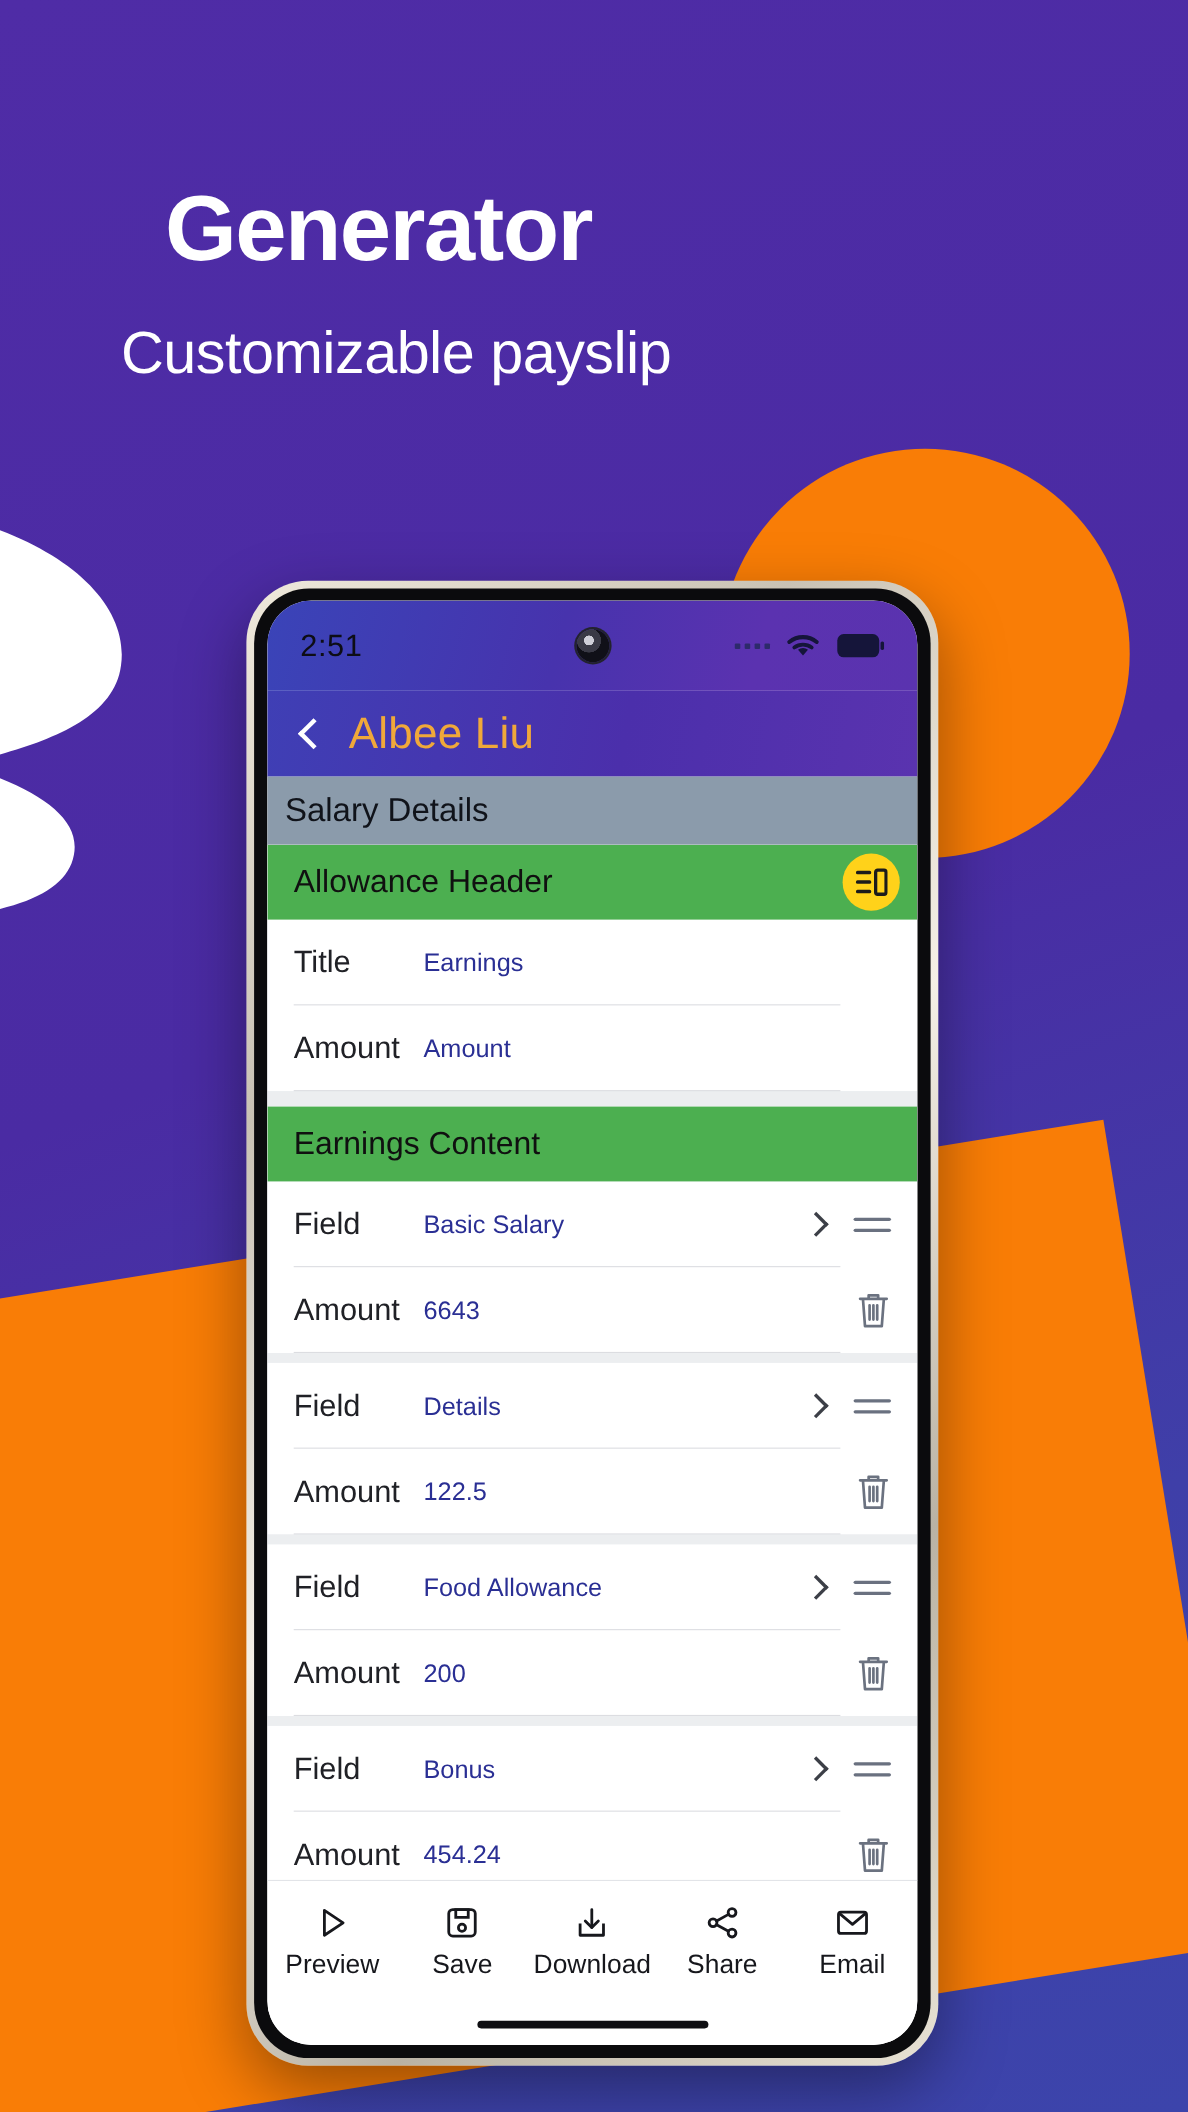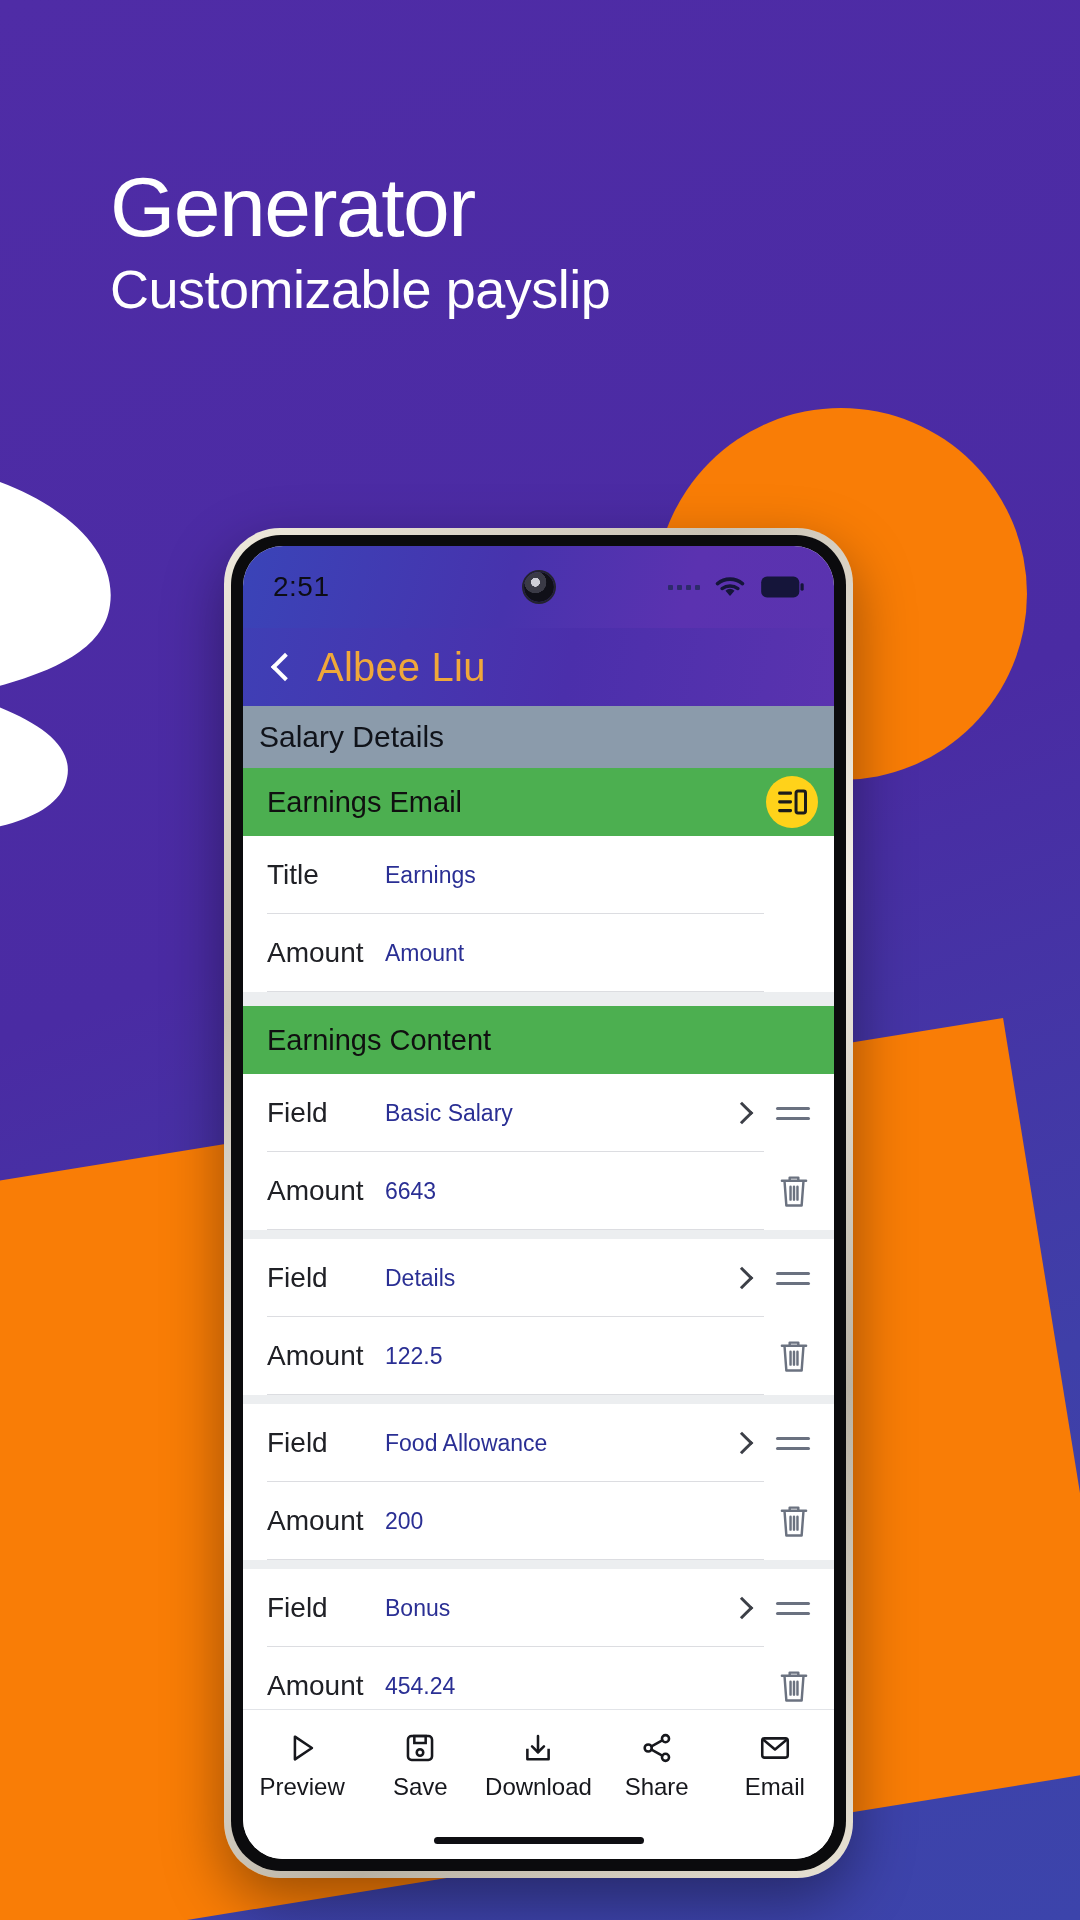--- a/index.html
+++ b/index.html
@@ -34,25 +34,25 @@
   }
 
   .bg-swoosh {
     position:absolute; left:-95px; top:455px;
     width:300px; height:380px;
   }
 
   
   .headline-wrap { position:absolute; left:110px; top:165px; z-index:5; }
   .headline {
-    font-size:84px; font-weight:normal; color:#ffffff;
-    letter-spacing:-1.5px; line-height:1.0;
+    font-size:84px; font-weight:bold; color:#ffffff;
+    letter-spacing:-1.5px; line-height:1.0;margin-left:40px;
   }
   .subhead {
-    margin-top:12px;
+    margin-top:44px;
     font-size:54px; font-weight:400; color:#ffffff;
     letter-spacing:-0.5px; line-height:1.05;
   }
 
   
   .phone {
     position:absolute;
     left:224px; top:528px;
     width:629px; height:1350px;
     border-radius:56px;
@@ -230,21 +230,21 @@
     </div>
 
     <div class="sectionbar">
       <span>Salary Details</span>
     </div>
 
     <div class="body">
 
       <div class="card">
         <div class="green-bar">
-          <span class="gb-label">Earnings Email</span>
+          <span class="gb-label">Allowance Header</span>
           <div class="yellow-btn">
             <svg width="30" height="26" viewBox="0 0 26 22">
               <rect x="1" y="2" width="12" height="2.8" rx="1.2" fill="#1b1b1b"></rect>
               <rect x="1" y="9.5" width="12" height="2.8" rx="1.2" fill="#1b1b1b"></rect>
               <rect x="1" y="17" width="12" height="2.8" rx="1.2" fill="#1b1b1b"></rect>
               <rect x="16.5" y="1.5" width="8.2" height="19" rx="1.6" fill="none" stroke="#1b1b1b" stroke-width="2.6"></rect>
             </svg>
           </div>
         </div>
 

